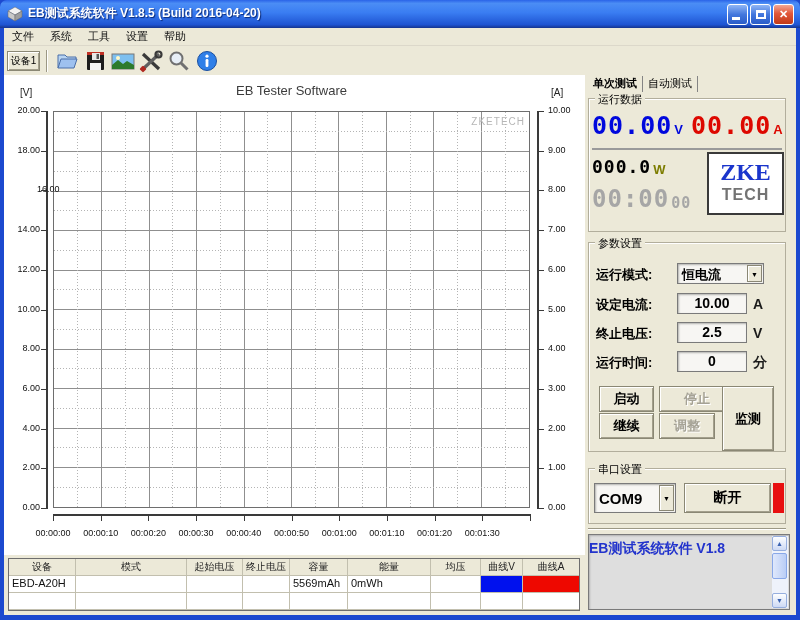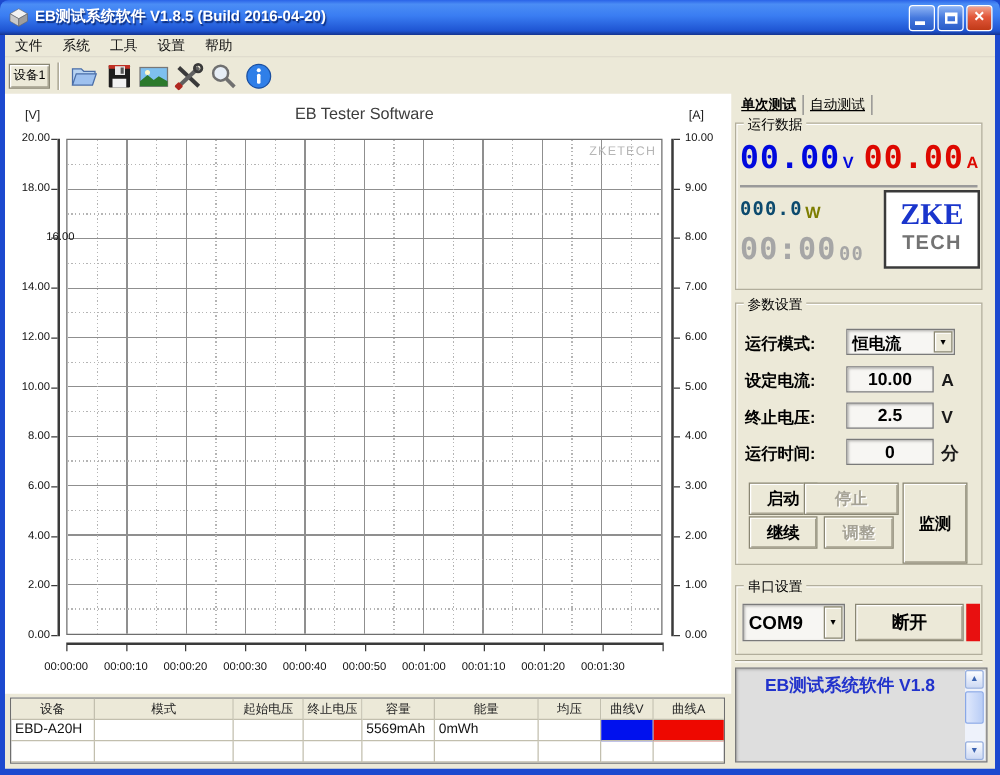--- a/index.html
+++ b/index.html
@@ -34,21 +34,21 @@
   .tb-icon { width:28px; height:26px; display:flex; align-items:center; justify-content:center; }
 
   
   .chart-panel { position:absolute; left:4px; top:75px; width:581px; height:480px; background:#fff; }
   .chart-title { position:absolute; left:0; top:8px; width:575px; text-align:center; font-size:13px; color:#3c3c3c; }
   .axis-unit { position:absolute; top:12px; font-size:10px; color:#222; }
   .plot-area { position:absolute; left:49px; top:36px; width:477px; height:397px; border:1px solid #6e6e6e; }
   .watermark { position:absolute; right:4px; top:4px; font-size:10px; color:#b6b6b6; letter-spacing:1px; }
 
   
-  .tabs { position:absolute; left:588px; top:76px; height:16px; font-size:11px; display:flex;text-decoration:underline; }
+  .tabs { position:absolute; left:588px; top:76px; height:16px; font-size:11px; display:flex; }
   .tab { padding:0 5px; border-right:1px solid #848484; color:#000; }
   .tab.active { font-weight:bold; }
   .groupbox { position:absolute; border:1px solid #b2ae9c; box-shadow:inset 1px 1px 0 #fff; background:#ece9d8; }
   .legend { position:absolute; top:-7px; left:6px; background:#ece9d8; padding:0 3px; font-size:11px; color:#000; }
   .seg { font-family:"DejaVu Sans Mono",monospace; font-weight:bold; letter-spacing:1px; }
   .disp { position:absolute; display:flex; align-items:flex-end; gap:2px; }
   .disp .unit { font-weight:bold; font-size:13px; padding-bottom:2px; }
   .rd-sep { position:absolute; left:3px; top:49px; width:190px; height:2px; background:#9a9a9a; }
   .logo { position:absolute; left:118px; top:53px; width:77px; height:63px; background:#fff;
     border:2px solid #3a3a3a; text-align:center; }
@@ -65,21 +65,21 @@
   .prm-unit { position:absolute; font-size:14px; font-weight:bold; color:#1a1a1a; }
   .btn3d { position:absolute; background:#ece9d8; border:1px solid #8a8774;
     box-shadow:inset 1px 1px 0 #fff, inset -1px -1px 0 #a39f8c;
     font-size:13px; font-weight:bold; color:#000; display:flex; align-items:center; justify-content:center; }
   .btn3d.disabled { color:#a5a295; text-shadow:1px 1px 0 #fff; }
 
   .hdivider { position:absolute; left:588px; top:528px; width:198px; height:2px;
     border-top:1px solid #9c9884; border-bottom:1px solid #fff; }
   .msgbox { position:absolute; left:588px; top:534px; width:202px; height:76px; background:#dedede;
     border:1px solid #7a7a7a; box-shadow:inset 1px 1px 2px rgba(0,0,0,.2); }
-  .msgbox .txt { position:absolute; left:0; right:18px; top:5px; text-align:center; font-size:14px; font-weight:bold; }
+  .msgbox .txt { position:absolute; left:0; right:18px; top:5px; font-size:14px; font-weight:bold; }
   .sbar { position:absolute; right:1px; top:1px; bottom:1px; width:16px; background:#eef2fb; }
   .sbtn { position:absolute; left:0; width:15px; height:15px; background:linear-gradient(180deg,#fdfeff,#cdd9f4);
     border:1px solid #96aede; border-radius:2px; font-size:7px; text-align:center; line-height:14px; color:#3a62b0; }
   .sthumb { position:absolute; left:0; top:17px; width:15px; height:26px;
     background:linear-gradient(90deg,#dfe8fc,#b9cdf6); border:1px solid #89a8e8; border-radius:2px; }
 
   
   .btable { position:absolute; left:8px; top:558px; width:572px; border:1px solid #6e6e6e; background:#fff; }
   .trow { display:grid; grid-template-columns:67px 111px 56px 47px 58px 83px 50px 42px 56px; }
   .tcell { height:17px; border-right:1px solid #c2bfae; border-bottom:1px solid #c2bfae;
@@ -295,21 +295,21 @@
     <div class="disp" style="left:3px; top:14px;">
       <span class="seg" style="font-size: 25px; line-height: 26px; color: rgb(0, 8, 221);">00.00</span>
       <span class="unit" style="color: rgb(0, 8, 221);">V</span>
     </div>
     <div class="disp" style="left:102px; top:14px;">
       <span class="seg" style="font-size: 25px; line-height: 26px; color: rgb(221, 8, 0);">00.00</span>
       <span class="unit" style="color: rgb(221, 8, 0);">A</span>
     </div>
     <div class="rd-sep"></div>
     <div class="disp" style="left:3px; top:56px;">
-      <span class="seg" style="font-size: 15px; line-height: 24px; color: #0c4a6e;">000.0</span>
+      <span class="seg" style="font-size: 18px; line-height: 24px; color: #000000;">000.0</span>
       <span class="unit" style="color: rgb(125, 125, 0);">W</span>
     </div>
     <div class="disp" style="left:3px; top:87px;">
       <span class="seg" style="font-size: 24px; line-height: 26px; color: rgb(166, 166, 166);">00:00</span>
       <span class="seg" style="font-size: 15px; line-height: 18px; color: rgb(166, 166, 166);">00</span>
     </div>
     <div class="logo">
       <div class="l1" style="color: rgb(26, 53, 204);">ZKE</div>
       <div class="l2" style="color: #737373;">TECH</div>
     </div>
@@ -330,21 +330,21 @@
 
     <span class="prm-label" style="top:82px;">终止电压:</span>
     <div class="num-input sunken" style="left:88px; top:79px; width:70px;">2.5</div>
     <span class="prm-unit" style="left:164px; top:82px;">V</span>
 
     <span class="prm-label" style="top:111px;">运行时间:</span>
     <div class="num-input sunken" style="left:88px; top:108px; width:70px;">0</div>
     <span class="prm-unit" style="left:164px; top:111px;">分</span>
 
     <div class="btn3d" style="left:10px; top:143px; width:55px; height:26px;">启动</div>
-    <div class="btn3d disabled" style="left:54px; top:143px; width:76px; height:26px;">停止</div>
+    <div class="btn3d disabled" style="left:70px; top:143px; width:76px; height:26px;">停止</div>
     <div class="btn3d" style="left:133px; top:143px; width:52px; height:65px;">监测</div>
     <div class="btn3d" style="left:10px; top:170px; width:55px; height:26px;">继续</div>
     <div class="btn3d disabled" style="left:70px; top:170px; width:56px; height:26px;">调整</div>
   </div>
 
   <div class="groupbox" style="left:588px; top:468px; width:198px; height:56px;">
     <span class="legend">串口设置</span>
     <div class="combo sunken" style="left:5px; top:14px; width:82px; height:30px; font-size:15px;">
       <span class="val" style="top:6px;">COM9</span>
       <span class="drop" style="line-height:26px;">▼</span>

